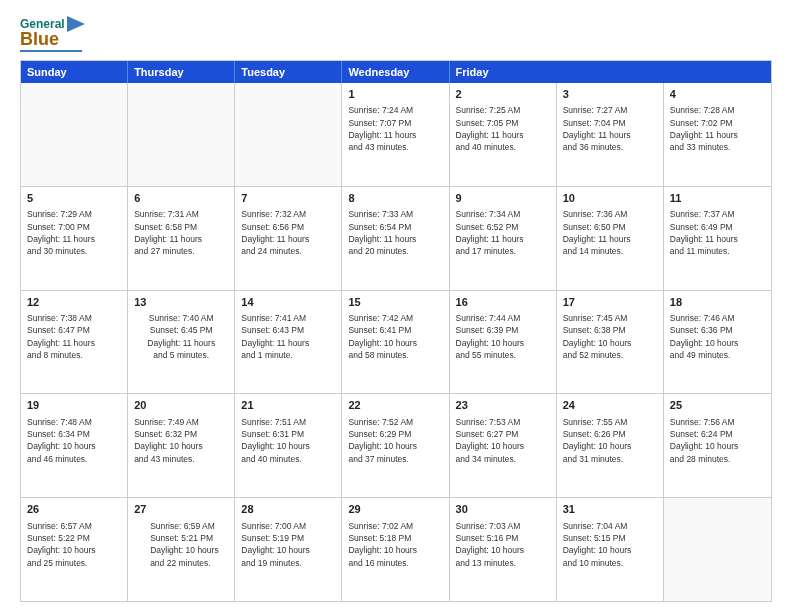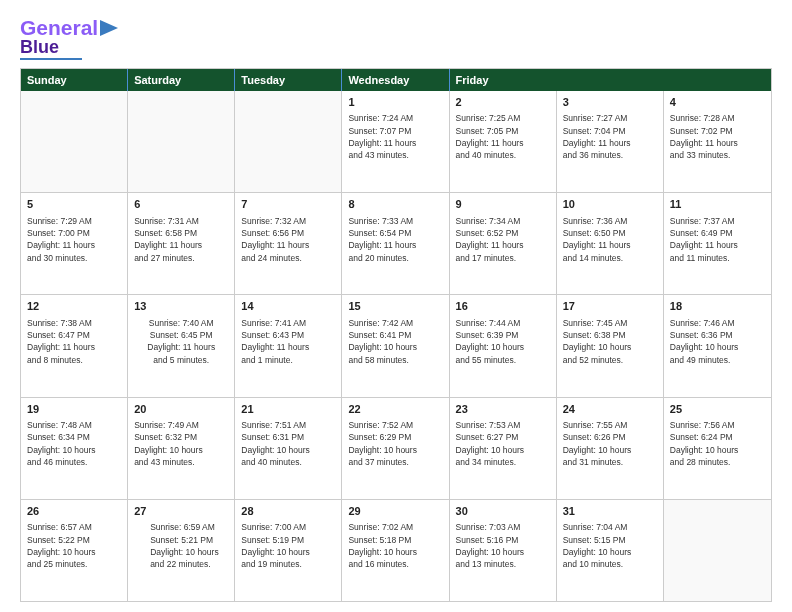--- a/index.html
+++ b/index.html
@@ -43,21 +43,21 @@
     }
     .calendar {
       flex: 1;
       display: flex;
       flex-direction: column;
       border: 1px solid #ccc;
     }
     .cal-header {
       display: grid;
       grid-template-columns: repeat(7, 1fr);
-      background: #14532d;
+      background: #1d4ed8;
     }
     .cal-header-cell {
       color: #fff;
       font-weight: bold;
       font-size: 11px;
       padding: 5px 6px;
       border-right: 1px solid #4a8dd5;
       text-align: left;
     }
     .cal-header-cell:last-child { border-right: none; }
@@ -97,38 +97,38 @@
       line-height: 1.45;
     }
   </style>
 </head>
 <body>
 
 <div class="page">
   <div class="header">
     <div class="logo">
       <div style="display:flex;align-items:center;">
-        <span style="font-size:21px;font-weight:bold;color:#8b5cf6;">General</span>
+        <span style="font-size:12px;font-weight:bold;color:#0f766e;">General</span>
         <svg width="22" height="16" viewBox="0 0 22 16">
           <polygon points="2,0 2,16 20,8" fill="#3a7bbf"></polygon>
         </svg>
       </div>
-      <div style="font-size:18px;font-weight:bold;color:#4c1d95;line-height:1;margin-top:-2px;">Blue</div>
+      <div style="font-size:18px;font-weight:bold;color:#a16207;line-height:1;margin-top:-2px;">Blue</div>
       <div style="width:62px;height:2px;background:#3a7bbf;margin-top:2px;"></div>
     </div>
     <div class="title-block">
       <div class="month-title"></div>
       <div class="location-title"></div>
     </div>
   </div>
 
   <div class="calendar">
     <div class="cal-header">
     <div class="cal-header-cell">Sunday</div>
-        <div class="cal-header-cell">Saturday</div>
+        <div class="cal-header-cell">Thursday</div>
         <div class="cal-header-cell">Tuesday</div>
         <div class="cal-header-cell">Wednesday</div>
         <div class="cal-header-cell">Friday</div>
       </div>
     <div class="cal-body">
     <div class="cal-row">
           <div class="cal-cell empty"></div>
           <div class="cal-cell empty"></div>
           <div class="cal-cell empty"></div>
           <div class="cal-cell">

